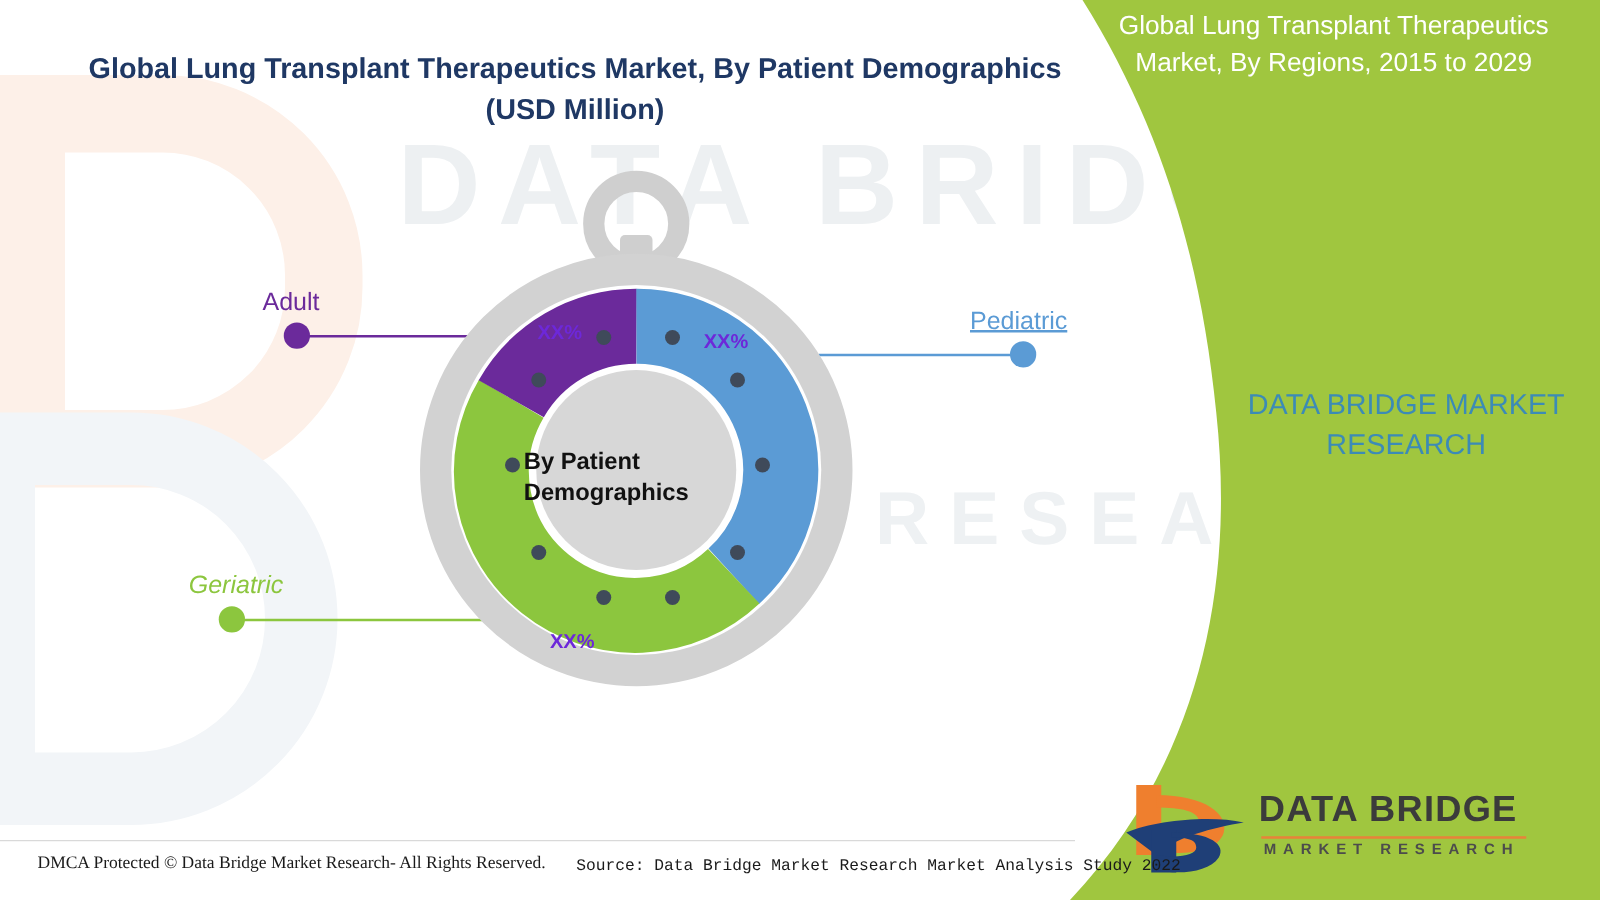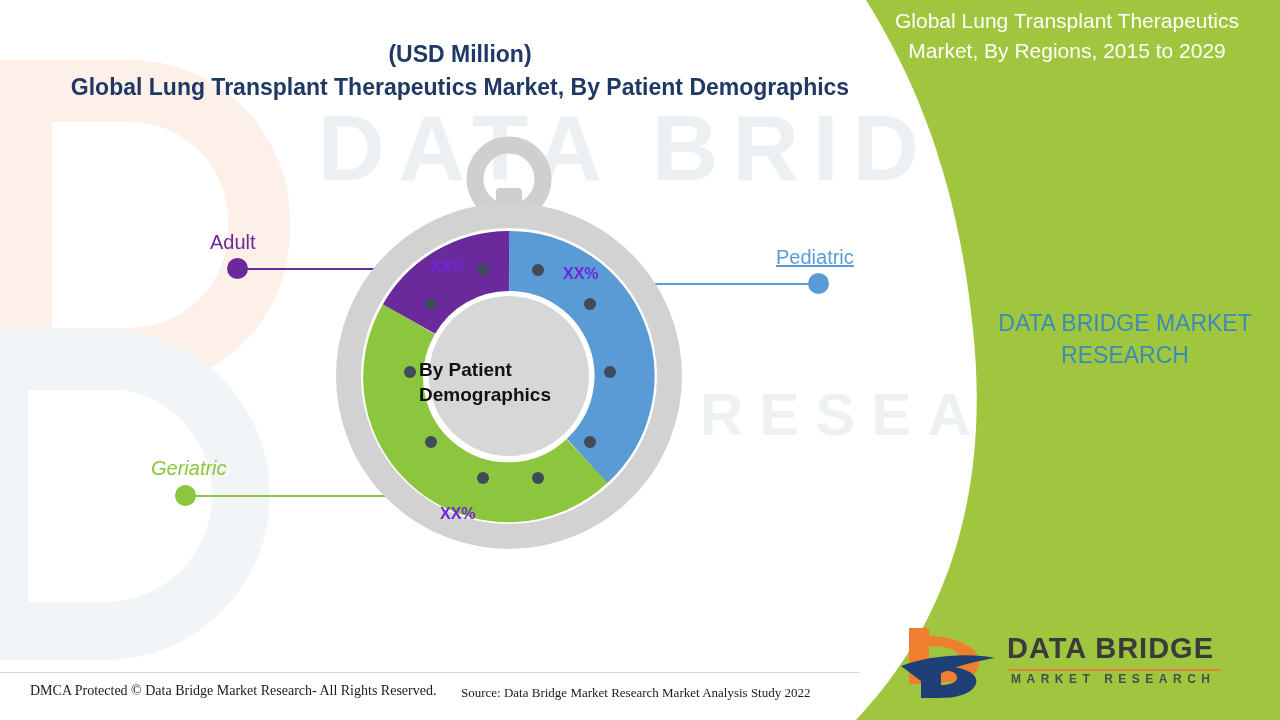--- a/index.html
+++ b/index.html
@@ -234,37 +234,37 @@
     height: 1px;
     background: #d9d9d9;
   }
   .footer-text {
     position: absolute;
     color: #1a1a1a;
     font-family: "Liberation Serif", serif;
     font-size: 14px;
   }
   .footer-left { left: 30px; top: 683px; }
-  .footer-right { left: 461px; top: 685px; font-size: 13px; }
+  .footer-right { left: 461px; top: 685px; font-size: 13px; font-family: Liberation Mono, monospace; }
 </style>
 </head>
 <body>
 
 <div id="page">
 
   <div class="wm-layer">
     <div class="wm-b-orange"></div>
     <div class="wm-d-blue"></div>
     <div class="wm-text wm-databridge">DATA BRIDGE</div>
     <div class="wm-text wm-research">RESEARCH</div>
   </div>
 
   <div class="main-title">
+    <div>Global Lung Transplant Therapeutics Market, By Patient Demographics</div>
     <div>(USD Million)</div>
-    <div>Global Lung Transplant Therapeutics Market, By Patient Demographics</div>
   </div>
 
   <div class="green-panel">
     <svg width="440" height="720" viewBox="0 0 440 720">
       <path d="M 26 0 L 440 0 L 440 720 L 16 720
                C 120 610, 148 470, 133 330
                C 120 200, 86 96, 26 0 Z" fill="#a0c63f"></path>
     </svg>
   </div>
 

